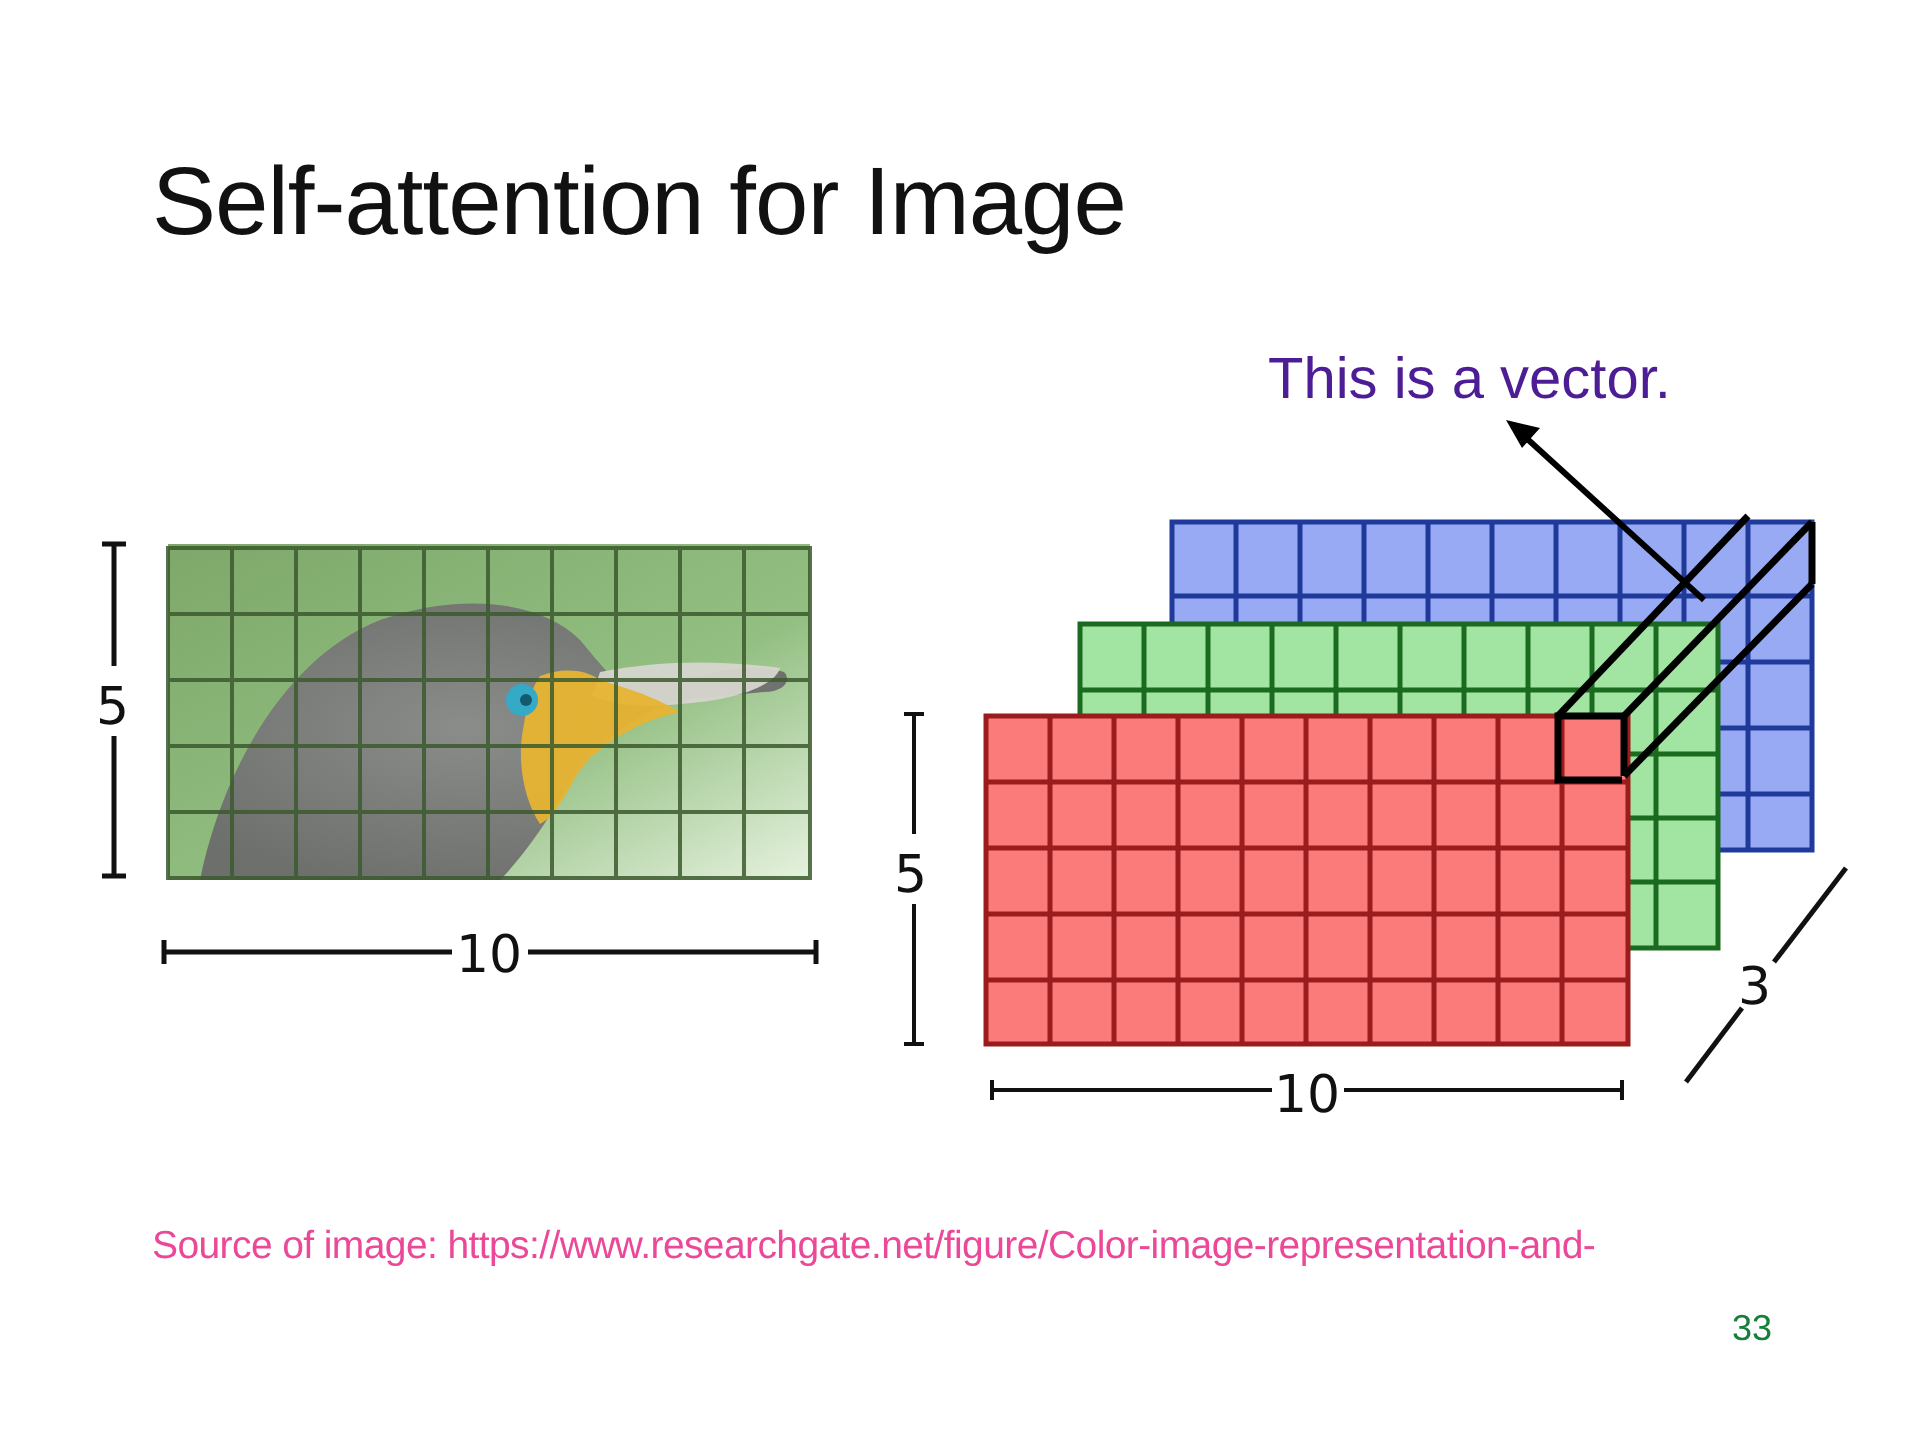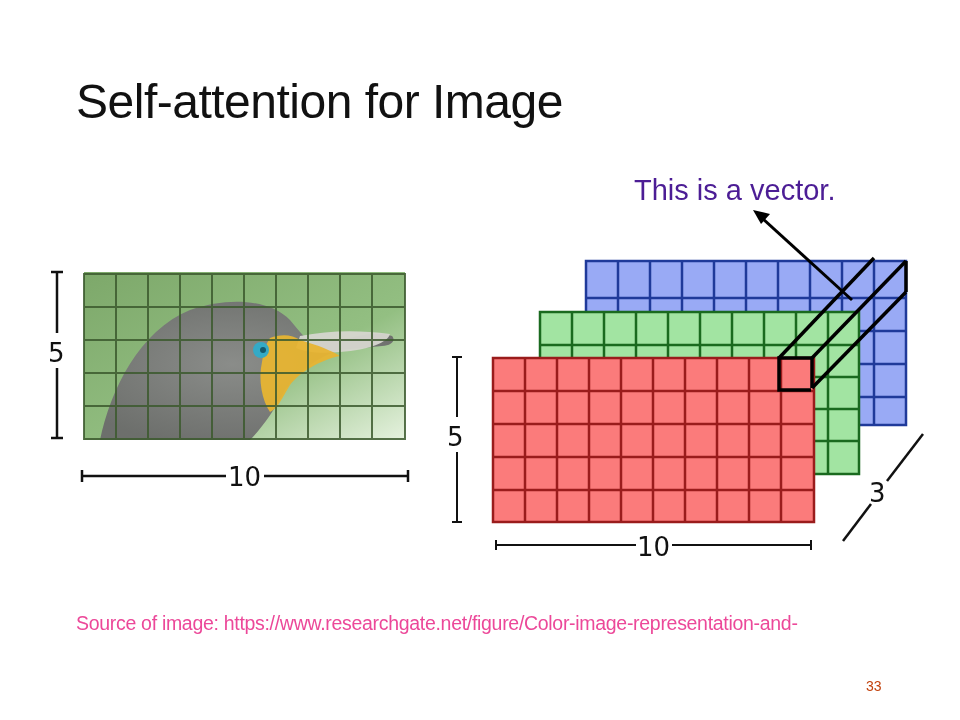--- a/index.html
+++ b/index.html
@@ -17,21 +17,21 @@
     }
     .desc b { font-weight: bold; }
     .callout {
       position: absolute; left: 634px; top: 174px; font-size: 29px; color: #4c1d95; white-space: nowrap;
     }
     .source {
       position: absolute; left: 60px; top: 609px; font-size: 19.5px; line-height: 28px; color: #ec4899;
       width: 880px; letter-spacing: -0.3px; margin-left: 16px;
     }
     .page-num {
-      position: absolute; left: 866px; top: 678px; font-size: 14px; color: #c2410c;
+      position: absolute; left: 866px; top: 654px; font-size: 18px; color: #15803d;
     }
     svg { position: absolute; left: 0; top: 0; }
     .dimtext { font-family: "DejaVu Sans", sans-serif; font-size: 26px; fill: #111; }
   </style>
 </head>
 <body>
 
 <div class="slide">
 
   <div class="title">Self-attention for Image</div>

